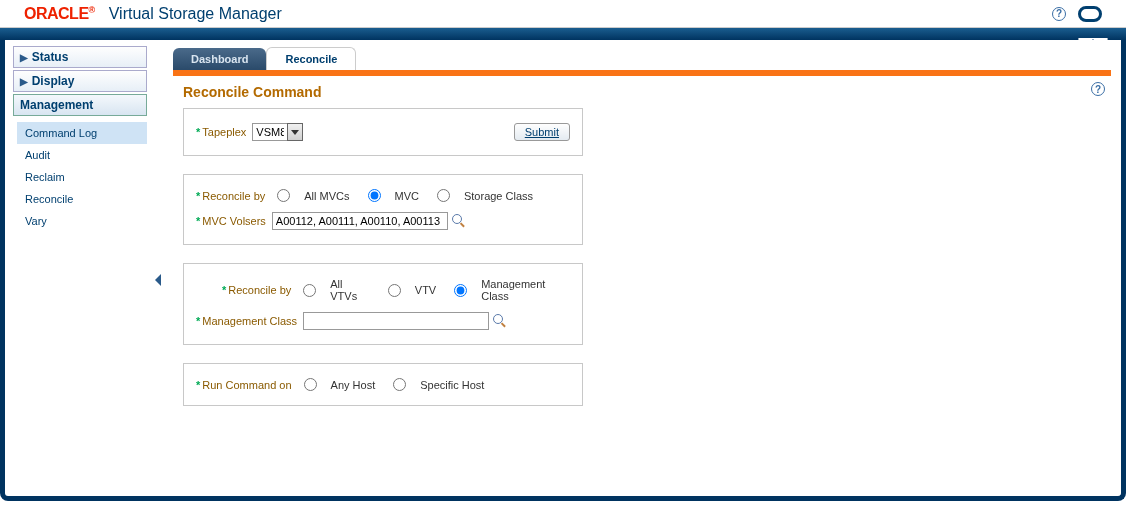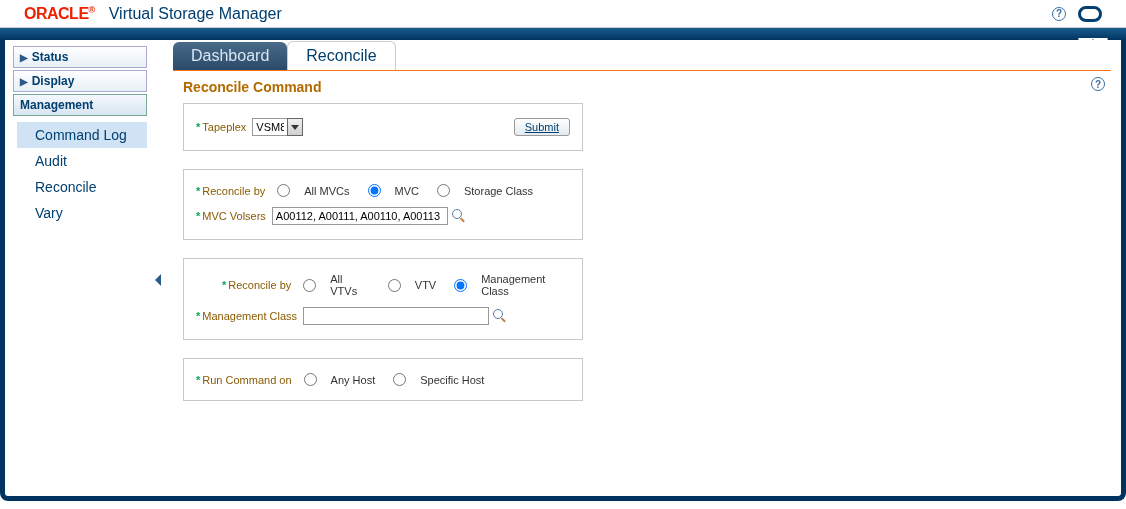--- a/index.html
+++ b/index.html
@@ -13,30 +13,30 @@
     .oracle-o { width: 24px; height: 16px; border: 3px solid #003f6f; border-radius: 10px; }
     .band { height: 12px; background: linear-gradient(#1a5d8f, #003360); }
     .collapse-tab { position: absolute; right: 18px; top: 38px; width: 30px; height: 8px; background: #fff; border: 1px solid #9ab; border-top: none; display: flex; align-items: center; justify-content: center; }
     .collapse-tab::before { content: ''; border-left: 5px solid transparent; border-right: 5px solid transparent; border-bottom: 5px solid #2a5a8a; }
     .main-wrap { display: flex; padding-left: 8px; height: 461px; border: 5px solid #003360; border-top: none; border-radius: 0 0 8px 8px; background: #fff; position: relative; }
     .sidebar { width: 140px; padding-top: 6px; padding-right: 6px; background: #fff; }
     .accordion-header { background: linear-gradient(#fefefe, #e7eff7); border: 1px solid #aac; height: 22px; display: flex; align-items: center; padding: 0 6px; color: #003f6f; font-weight: bold; font-size: 12px; cursor: pointer; margin-bottom: 2px; }
     .accordion-header .chev { margin-right: 4px; font-size: 10px; color: #2a5a8a; }
     .accordion-header.active { background: linear-gradient(#f4f8fc, #d8e5f1); border-color: #7a9; }
     .subitems { padding: 4px 0 8px 4px; }
-    .subitem { padding: 5px 4px 5px 18px; font-size: 14px; color: #003f6f; cursor: pointer; }
+    .subitem { padding: 5px 4px 5px 8px; font-size: 11px; color: #003f6f; cursor: pointer; }
     .subitem.selected { background: #cfe3f5; }
     .content { flex: 1; padding: 4px 10px 0 20px; position: relative; }
     .splitter { position: absolute; left: 0; top: 50%; width: 10px; height: 24px; display: flex; align-items: center; justify-content: center; cursor: pointer; }
     .splitter::before { content: ''; border-top: 6px solid transparent; border-bottom: 6px solid transparent; border-right: 6px solid #2a5a8a; }
     .tabs { display: flex; align-items: flex-end; height: 26px; }
-    .tab { padding: 5px 18px; font-size: 16px; font-weight: normal; border-top-left-radius: 6px; border-top-right-radius: 6px; cursor: pointer; position: relative; }
+    .tab { padding: 5px 18px; font-size: 11px; font-weight: bold; border-top-left-radius: 6px; border-top-right-radius: 6px; cursor: pointer; position: relative; }
     .tab.inactive { background: linear-gradient(#4a6a8a, #2a4a6a); color: #d9e5f0; }
     .tab.active { background: #fff; color: #003f6f; border: 1px solid #ccc; border-bottom: 1px solid #fff; margin-bottom: -1px; }
-    .tab-body { border-top: 1px solid #f97316; padding: 8px 10px; position: relative; }
+    .tab-body { border-top: 6px solid #f97316; padding: 8px 10px; position: relative; }
     .page-title { color: #b36a00; font-size: 14px; font-weight: bold; margin-bottom: 8px; }
     .help-right { position: absolute; right: 6px; top: 6px; }
     .panel { border: 1px solid #c8c8c8; padding: 14px 12px; margin-bottom: 18px; width: 400px; }
     .row { display: flex; align-items: center; margin-bottom: 10px; }
     .row:last-child { margin-bottom: 0; }
     .req { color: #0a5; font-weight: bold; margin-right: 2px; }
     .label { color: #8a5a00; font-size: 11px; margin-right: 6px; white-space: nowrap; }
     select, input[type="text"] { border: 1px solid #999; font-size: 11px; height: 18px; padding: 1px 3px; background: #fff; }
     .select-wrap { display: inline-flex; align-items: center; }
     .select-arrow { width: 16px; height: 18px; border: 1px solid #666; background: linear-gradient(#f0f0f0,#d0d0d0); display: flex; align-items: center; justify-content: center; margin-left: -1px; }
@@ -74,20 +74,21 @@
     <div class="accordion-header">
       <span class="chev">▶</span>
       <span>Display</span>
     </div>
     <div class="accordion-header active">
       <span>Management</span>
     </div>
     <div class="subitems">
       <div class="subitem selected">Command Log</div>
       <div class="subitem">Audit</div>
+      <div class="subitem">Reclaim</div>
       <div class="subitem">Reconcile</div>
       <div class="subitem">Vary</div>
     </div>
   </div>
 
   <div class="content">
     <div class="splitter"></div>
     <div class="tabs">
       <div class="tab inactive">Dashboard</div>
       <div class="tab active">Reconcile</div>

